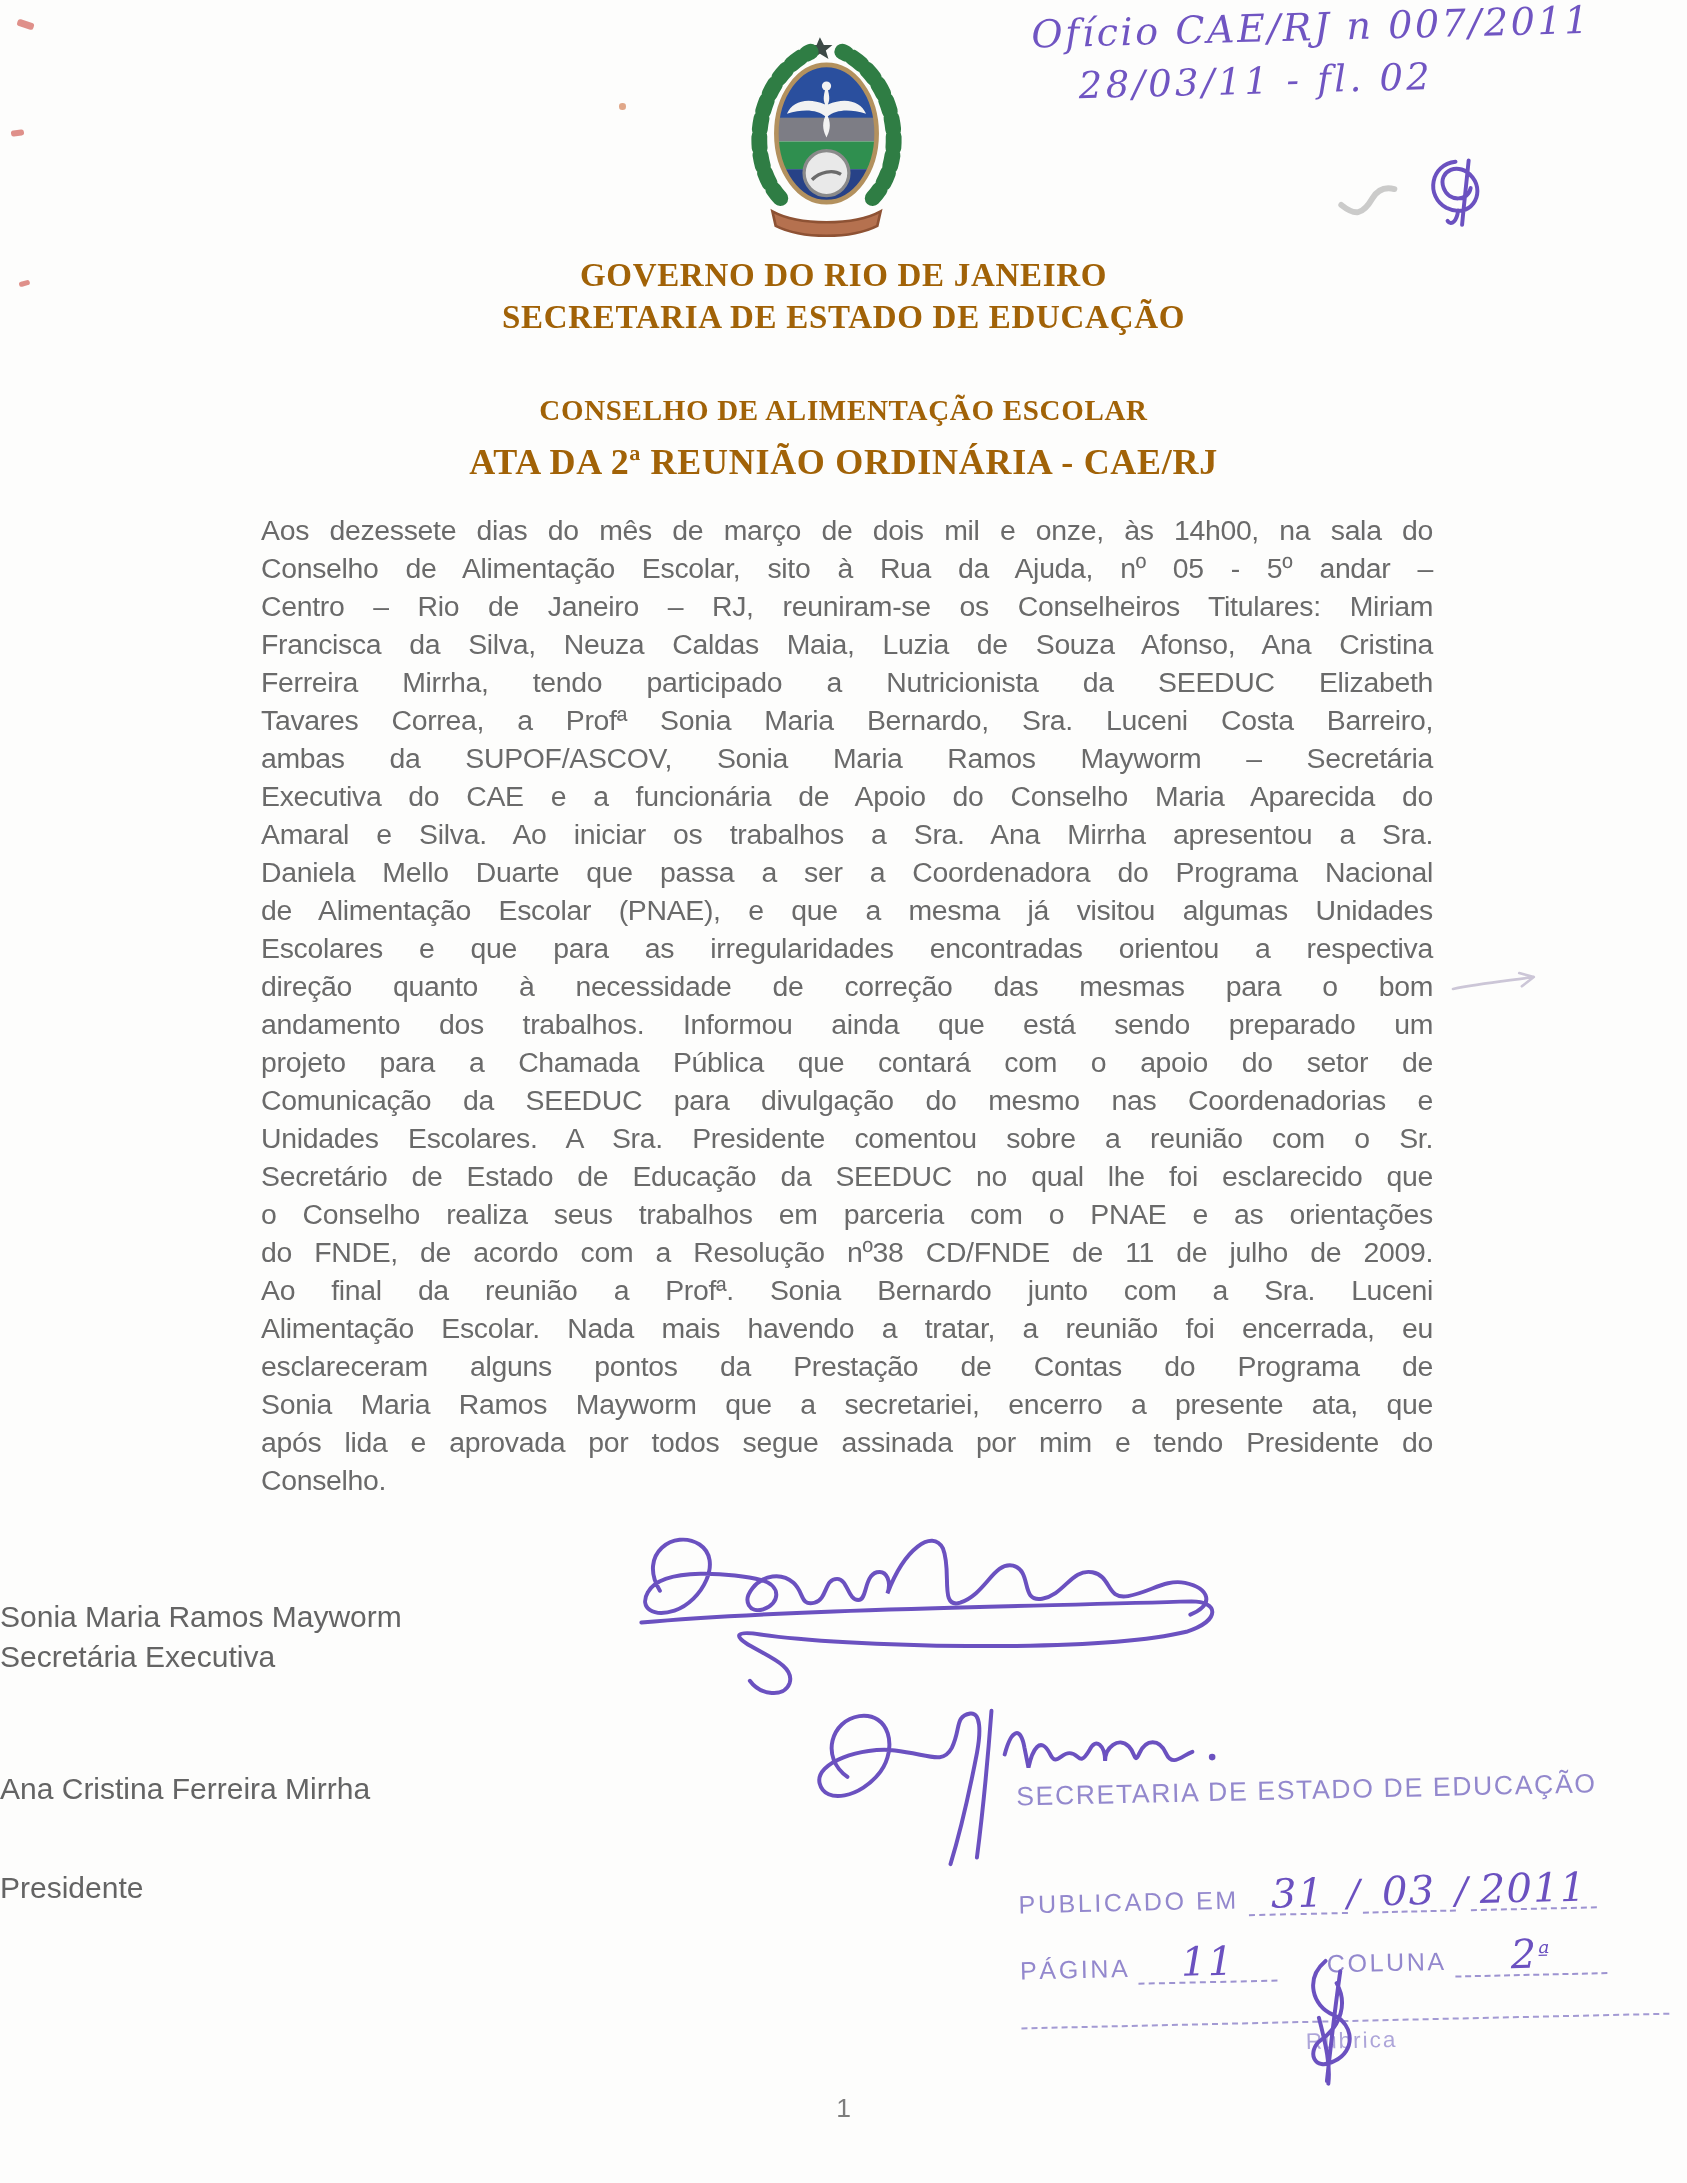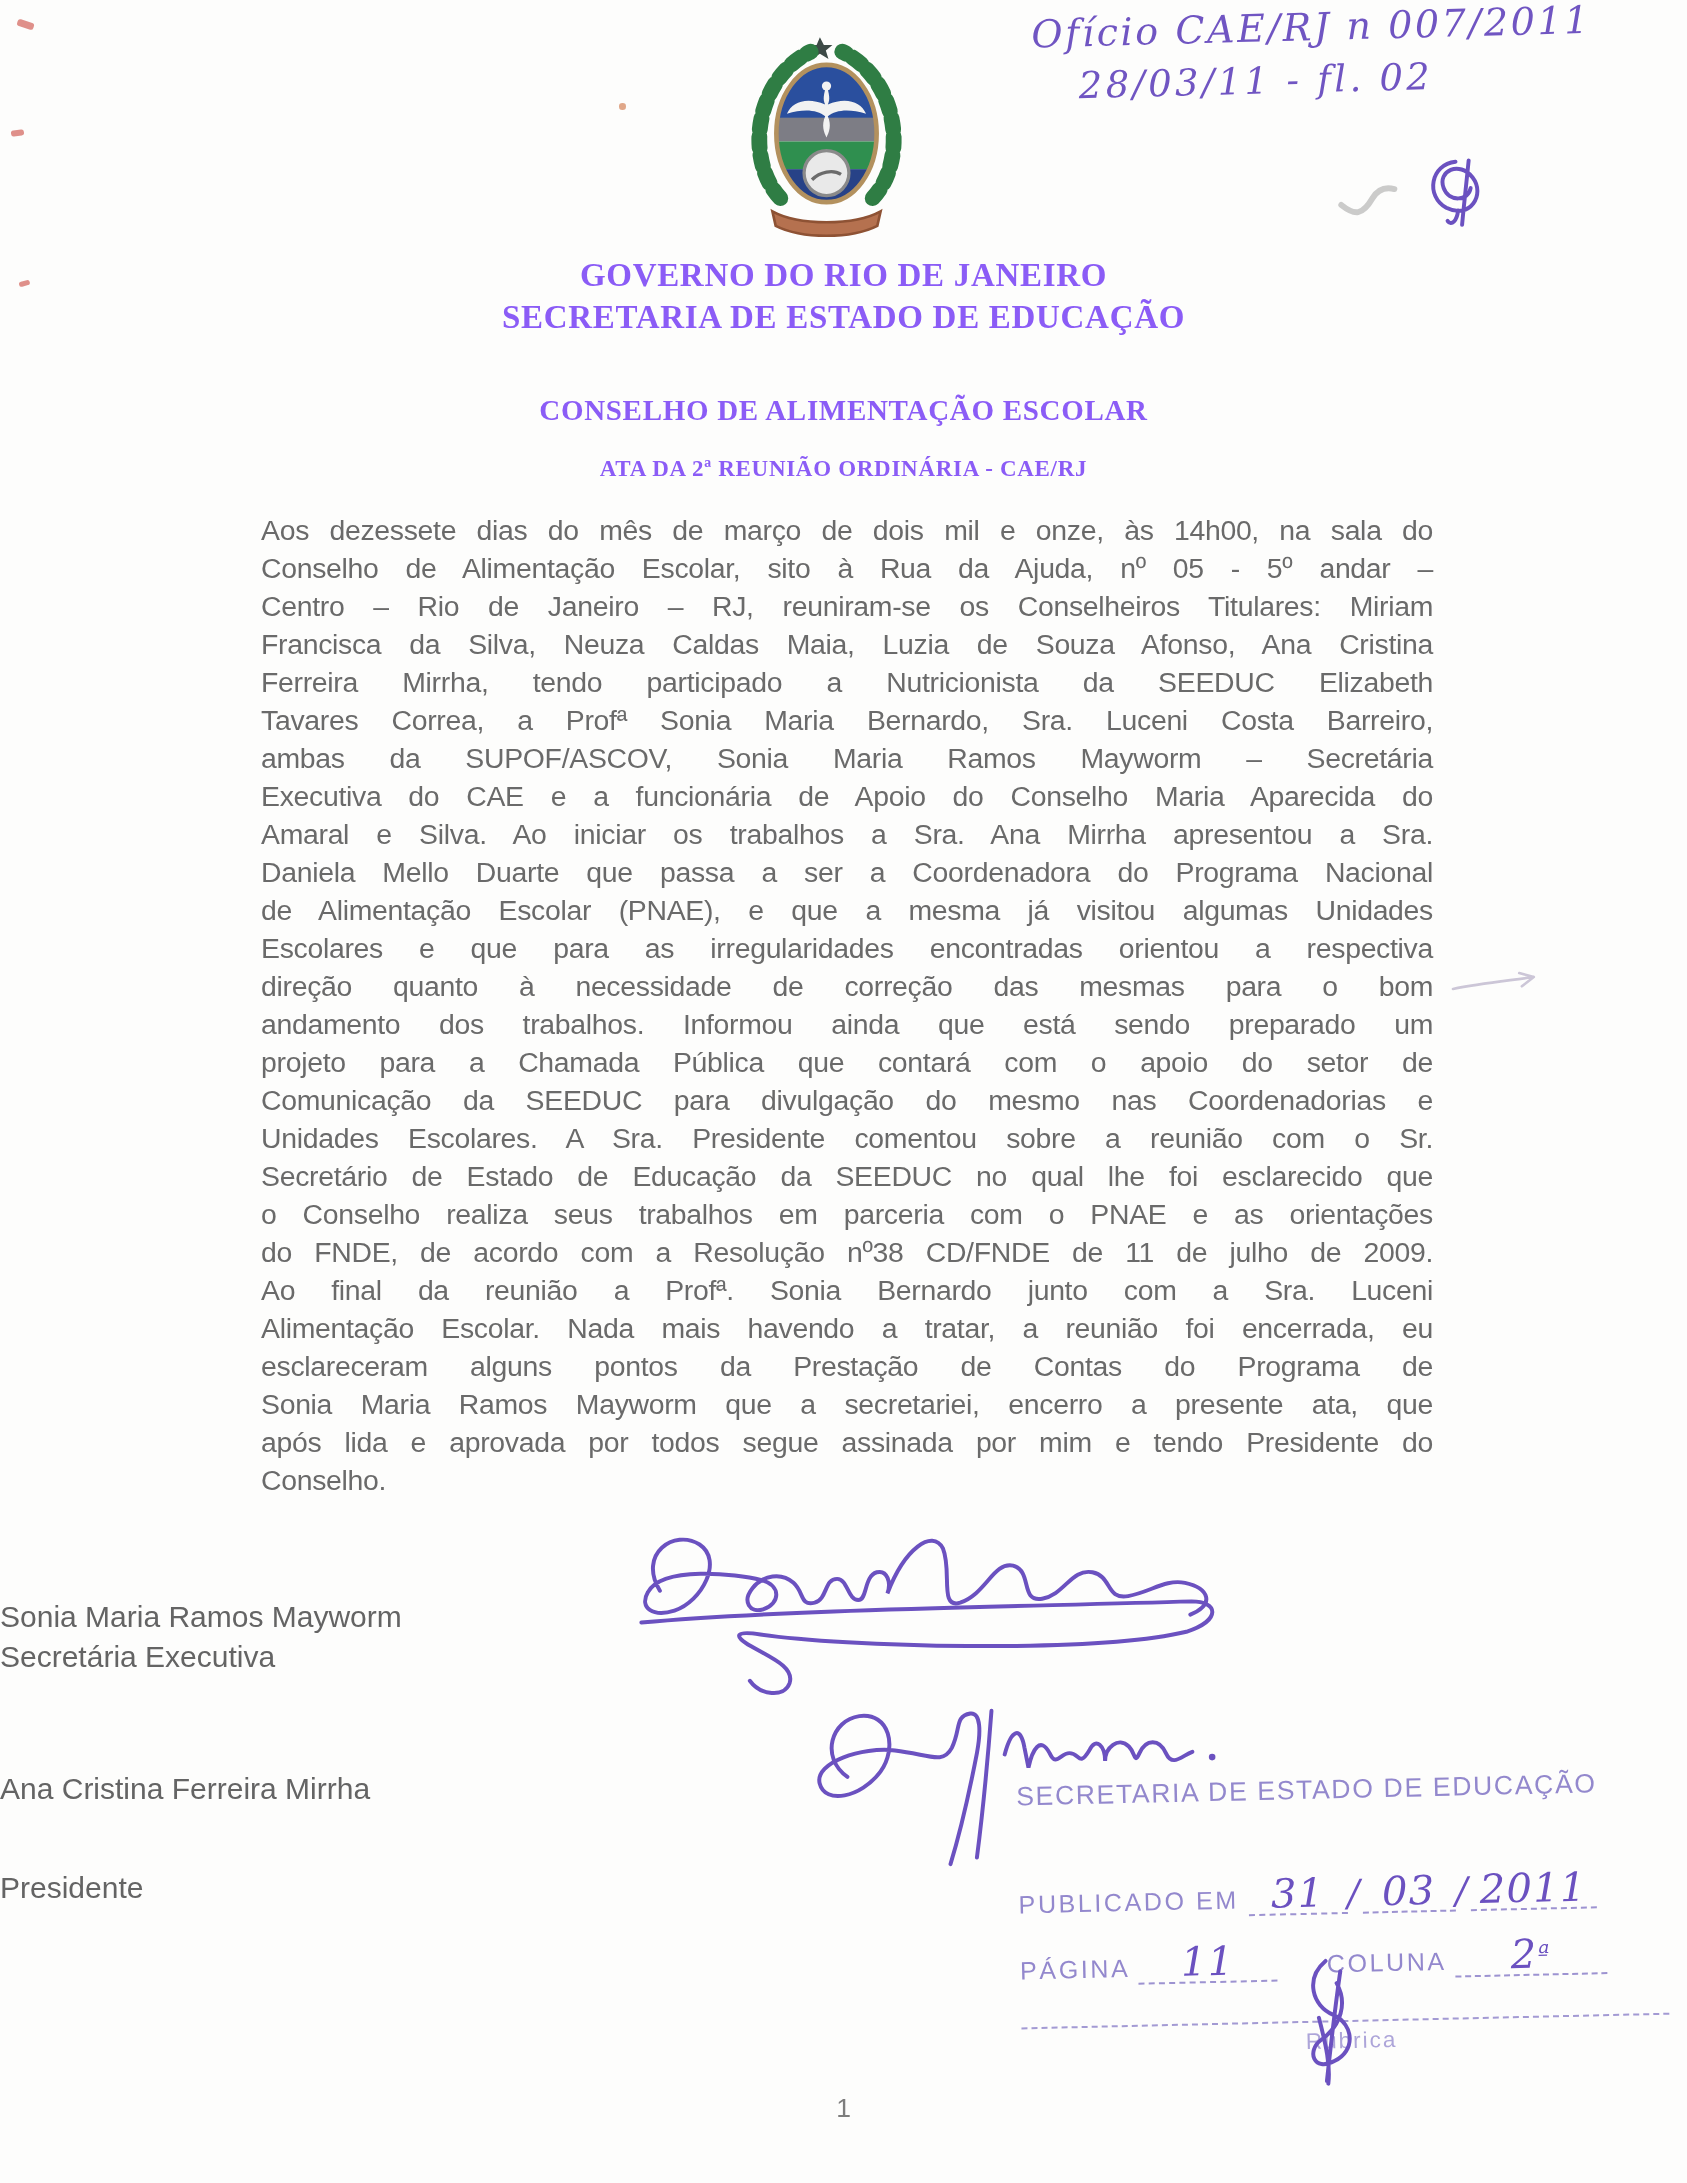--- a/index.html
+++ b/index.html
@@ -19,26 +19,26 @@
   .hand-note .hn1 { font-size:38px; letter-spacing:2.6px; }
   .hand-note .hn2 { font-size:37px; letter-spacing:3.3px; margin-left:46px; margin-top:9.3px; }
   .rubric-top { position:absolute; left:1416px; top:147px; }
   .gray-check { position:absolute; left:1336px; top:177px; opacity:.5; }
 
   
   .emblem { position:absolute; left:746px; top:33px; }
   .org-line {
     position:absolute; left:0; right:0; text-align:center;
     font-family:"Liberation Serif", serif; font-weight:bold;
-    color:#8b5cf6; letter-spacing:0.7px;
+    color:#a16207; letter-spacing:0.7px;
   }
   .org1 { top:257px; font-size:33px; }
   .org2 { top:299px; font-size:33px; }
   .council1 { top:394px; font-size:29px; }
-  .council2 { top:456px; font-size:23px; }
+  .council2 { top:441px; font-size:36px; }
 
   
   .body-text {
     position:absolute; left:261px; top:511px; width:1172px;
     color:#6a6a6a; font-size:28.4px; letter-spacing:-0.3px;
   }
   .body-text > div {
     height:38px; line-height:38px; white-space:nowrap;
     text-align:justify; text-align-last:justify;
   }

